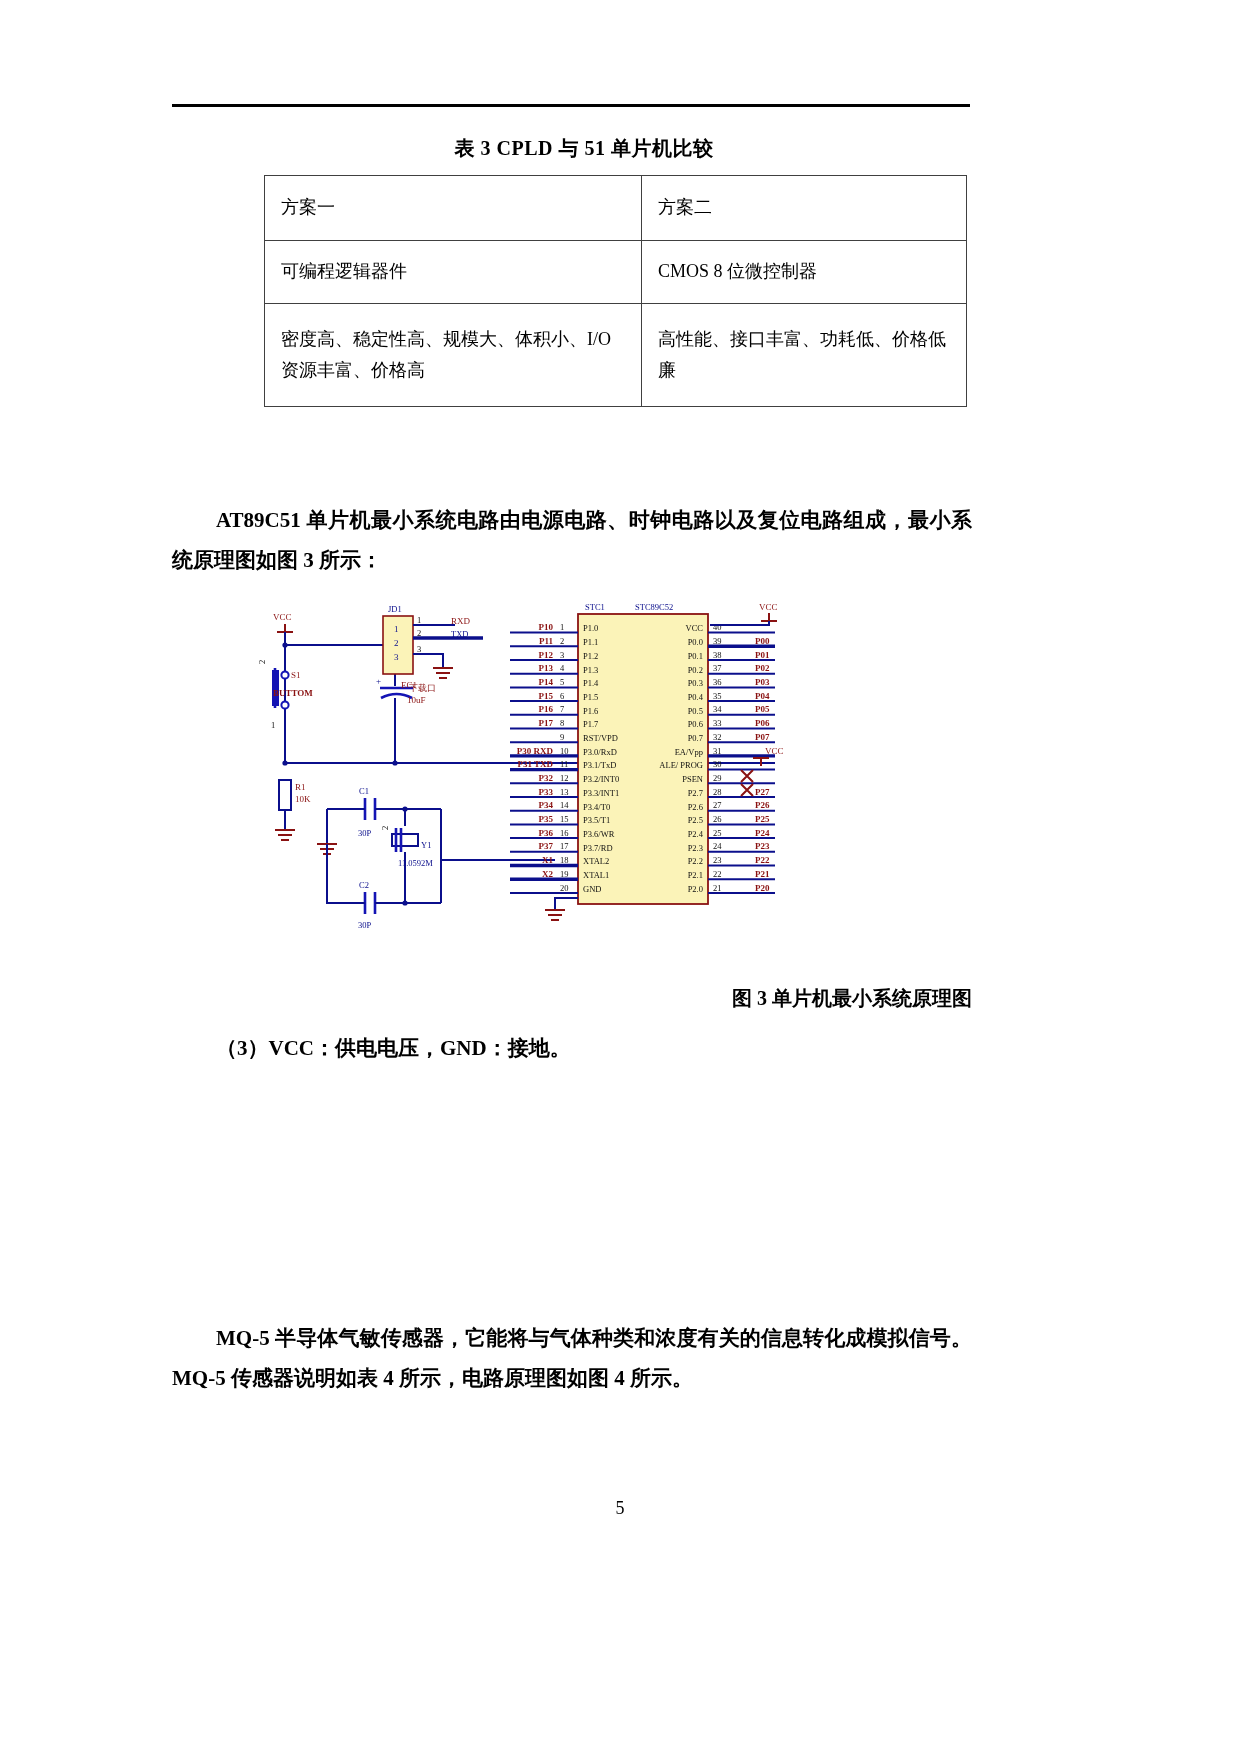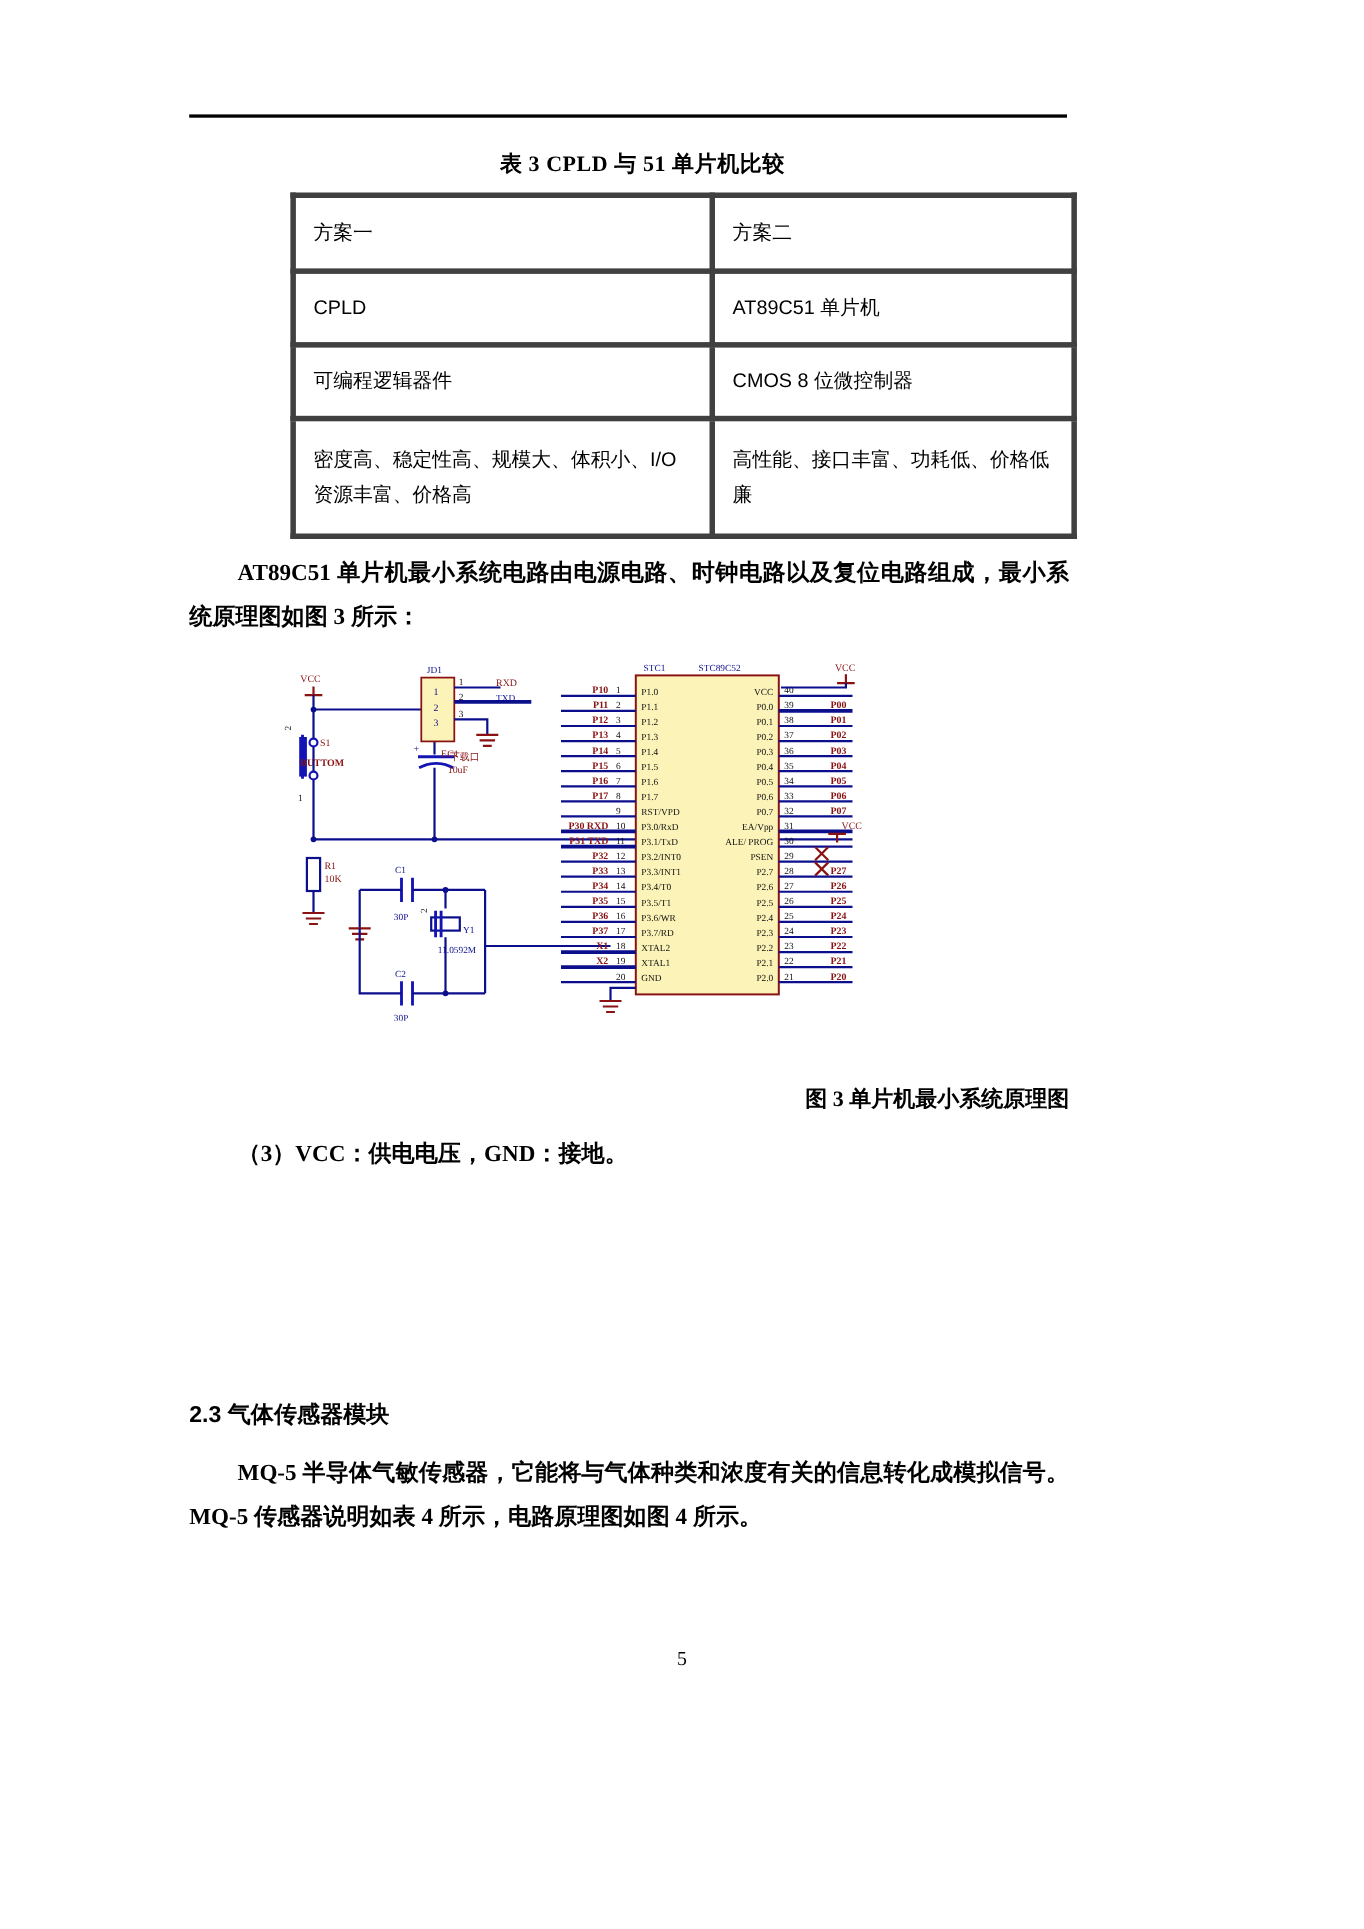--- a/index.html
+++ b/index.html
@@ -45,26 +45,26 @@
   
   table.cmp {
     position: absolute;
     left: 264px;
     top: 175px;
     width: 640px;
     border-collapse: collapse;
     table-layout: fixed;
   }
   table.cmp td {
-    border: 5px solid #404040;
+    border: 1px solid #404040;
     padding: 12px 14px 12px 16px;
     font-size: 18px;
     line-height: 1.75;
     vertical-align: middle;
-    font-family: Liberation Sans, sans-serif;
+    font-family: Liberation Serif, serif;
   }
   table.cmp td.col-a { width: 346px; }
   table.cmp td.col-b { width: 294px; }
   table.cmp tr.r-head td { height: 40px; }
   table.cmp tr.r-1 td { height: 38px; }
   table.cmp tr.r-2 td { height: 38px; }
   table.cmp tr.r-3 td { height: 78px; }
   table.cmp tr.r-4 td { height: 78px; }
 
   
@@ -123,24 +123,20 @@
 
   <div class="header-rule"></div>
 
   <div class="table-caption">表 3 CPLD 与 51 单片机比较</div>
 
   <table class="cmp">
     <tbody>
         <tr class="r-head">
       <td class="col-a">方案一</td>
       <td class="col-b">方案二</td>
-    </tr>
-    <tr class="r-1">
-      <td class="col-a">CPLD</td>
-      <td class="col-b">AT89C51 单片机</td>
     </tr>
     <tr class="r-2">
       <td class="col-a">可编程逻辑器件</td>
       <td class="col-b">CMOS 8 位微控制器</td>
     </tr>
     <tr class="r-3">
       <td class="col-a">密度高、稳定性高、规模大、体积小、I/O 资源丰富、价格高</td>
       <td class="col-b">高性能、接口丰富、功耗低、价格低廉</td>
     </tr>
   </tbody>
@@ -426,21 +422,20 @@
       <path class="gnd" d="M290 312 L310 312 M293 317 L307 317 M296 322 L304 322"></path>
     </svg>
   </div>
 
   <div class="fig-caption" style="top:985px;">图 3 单片机最小系统原理图</div>
 
   <div class="para" style="top:1028px;">
     <span class="indent"></span><span>（3）VCC：供电电压，GND：接地。</span>
   </div>
 
-  <div class="section-head" style="top:1272px;">2.3 气体传感器模块</div>
 
   <div class="para" style="top:1318px;">
     <span class="indent"></span><span>MQ-5 半导体气敏传感器，它能将与气体种类和浓度有关的信息转化成模拟信号。MQ-5 传感器说明如表 4 所示，电路原理图如图 4 所示。</span>
   </div>
 
   <div class="page-num">5</div>
 
 </div>
 
 </body></html>

